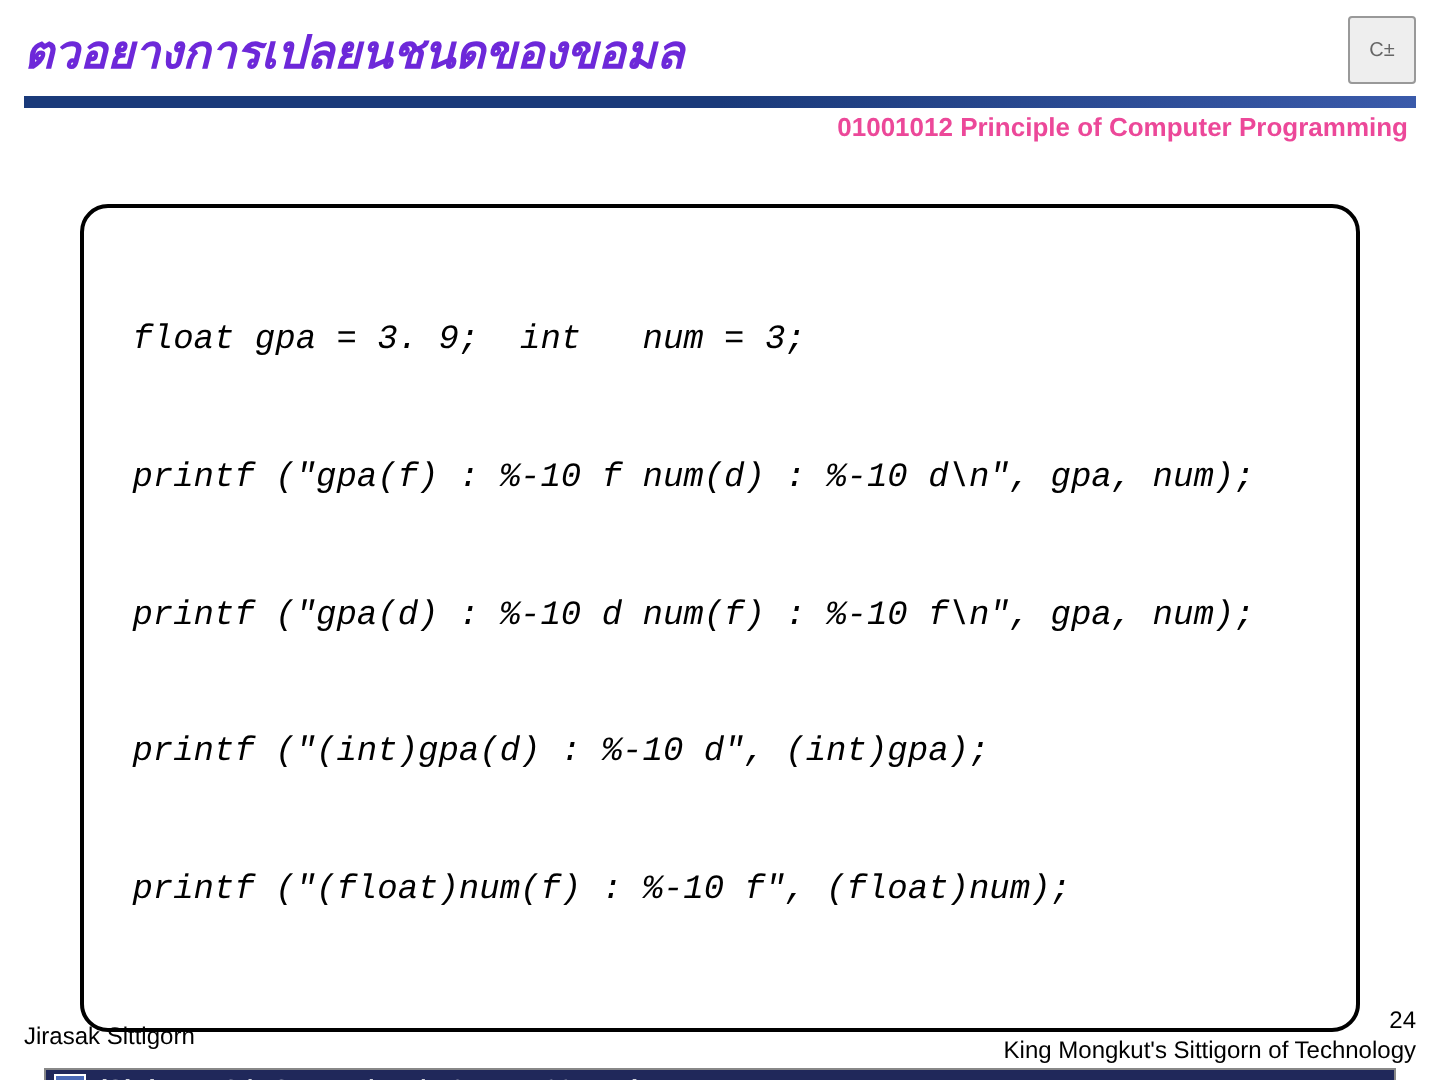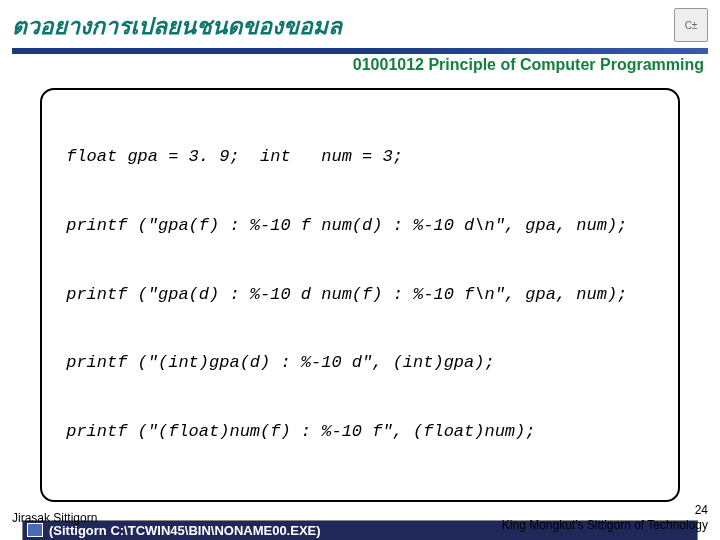--- a/index.html
+++ b/index.html
@@ -20,21 +20,21 @@
   .header-row {
     display: flex;
     align-items: flex-start;
     justify-content: space-between;
     margin-bottom: 4px;
   }
   .title {
     font-size: 23px;
     font-weight: bold;
     font-style: italic;
-    color: #0f766e;
+    color: #6d28d9;
     font-family: "Times New Roman", serif;
   }
   .logo {
     width: 34px;
     height: 34px;
     border: 1px solid #999;
     background: #eee;
     display: flex;
     align-items: center;
     justify-content: center;
@@ -43,24 +43,24 @@
     border-radius: 2px;
   }
   .divider-bar {
     height: 6px;
     width: 100%;
     background: linear-gradient(to right, #1a3a7a 0%, #1a3a7a 50%, #3a5aaa 100%);
     margin-bottom: 2px;
   }
   .subtitle {
     text-align: right;
-    font-size: 16px;
+    font-size: 13px;
     font-weight: bold;
-    color: #15803d;
-    margin-bottom: 14px;
+    color: #ec4899;
+    margin-bottom: 31px;
     padding-right: 4px;
   }
   .code-box {
     margin: 0 28px;
     border: 2px solid #000;
     border-radius: 14px;
     padding: 10px 14px;
     font-family: "Courier New", monospace;
     font-size: 17px;
     line-height: 1.35;

